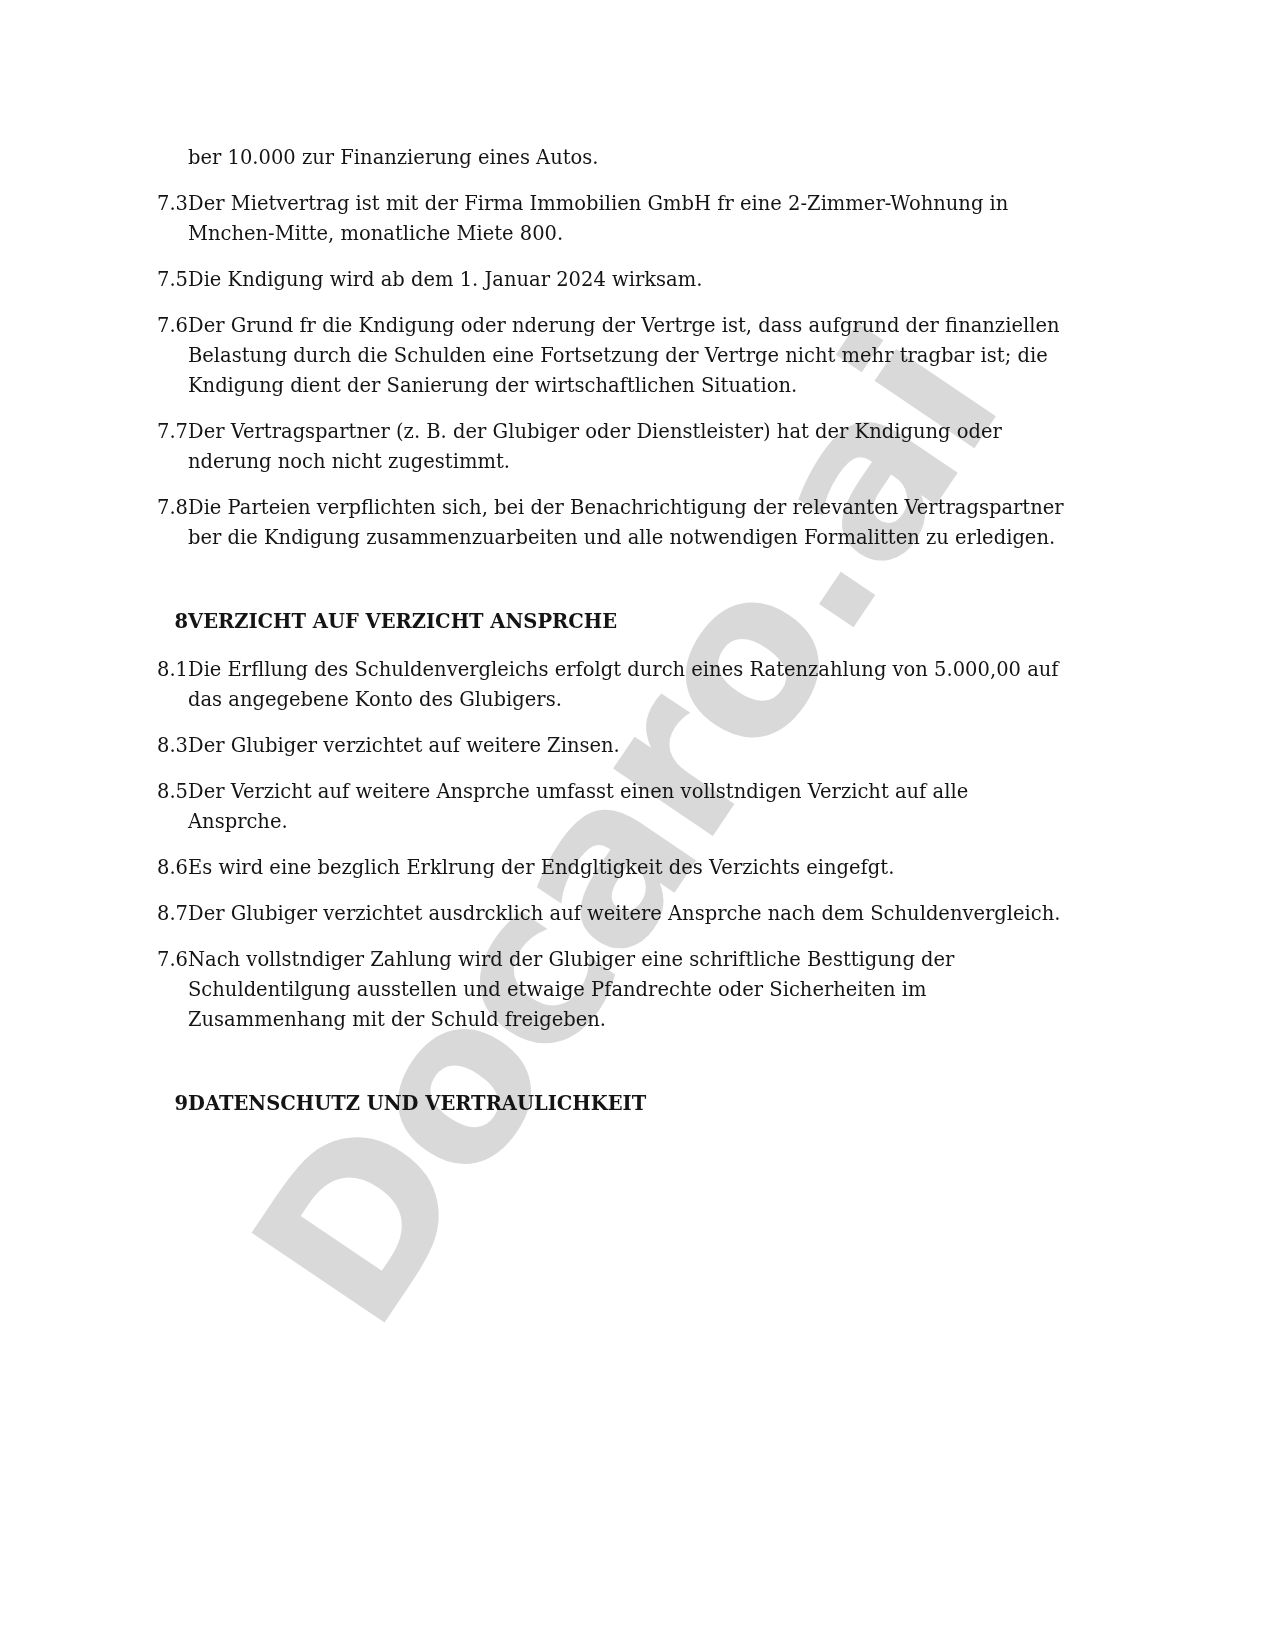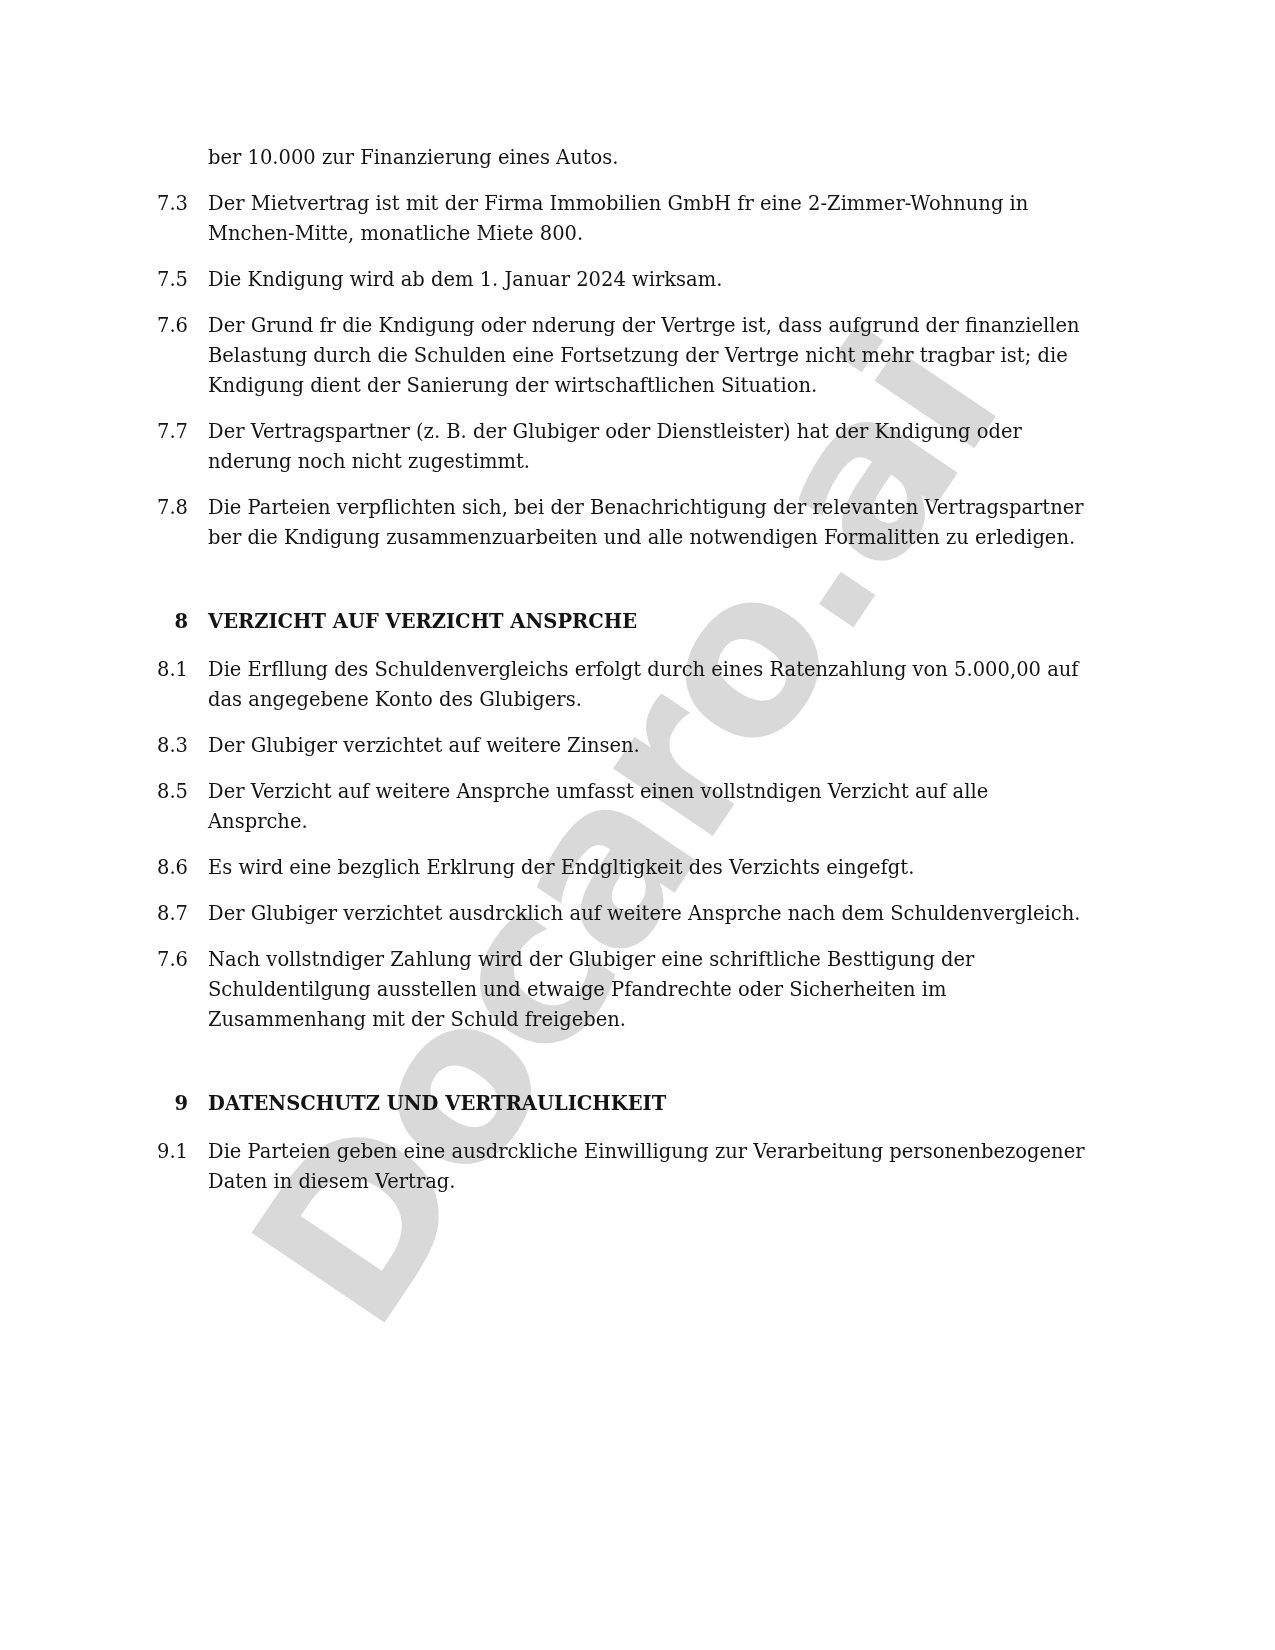--- a/index.html
+++ b/index.html
@@ -35,21 +35,20 @@
     font-size: 19.5px;
     line-height: 30px;
   }
   .block { display: flex; }
   .para  { margin: 0 0 16px 0; }
   .heading { margin: 54px 0 18px 0; font-weight: bold; }
   .num {
     flex: 0 0 40px;
     width: 40px;
     text-align: right;
-    margin-right: 20px;
   }
   .txt { margin: 0; width: 885px; }
   .b { font-weight: normal; }
 </style>
 </head>
 <body>
 
 <div class="page">
   <div class="watermark" style="color: rgb(217, 217, 217);">Docaro.ai</div>
 
@@ -121,20 +120,16 @@
     <div class="block para">
       <span class="num">7.6</span>
       <p class="txt"><span>Nach vollstndiger Zahlung wird der </span><span class="b">Glubiger</span><span> eine schriftliche Besttigung der Schuldentilgung ausstellen und etwaige Pfandrechte oder Sicherheiten im Zusammenhang mit der Schuld freigeben.</span></p>
     </div>
 
     <div class="block heading">
       <span class="num">9</span>
       <p class="txt"><span>DATENSCHUTZ UND VERTRAULICHKEIT</span></p>
     </div>
 
-    <div class="block para">
-      <span class="num">9.1</span>
-      <p class="txt"><span>Die Parteien geben eine ausdrckliche Einwilligung zur Verarbeitung personenbezogener Daten in diesem </span><span class="b">Vertrag</span><span>.</span></p>
-    </div>
 
 
   </main>
 </div>
 
 </body></html>

